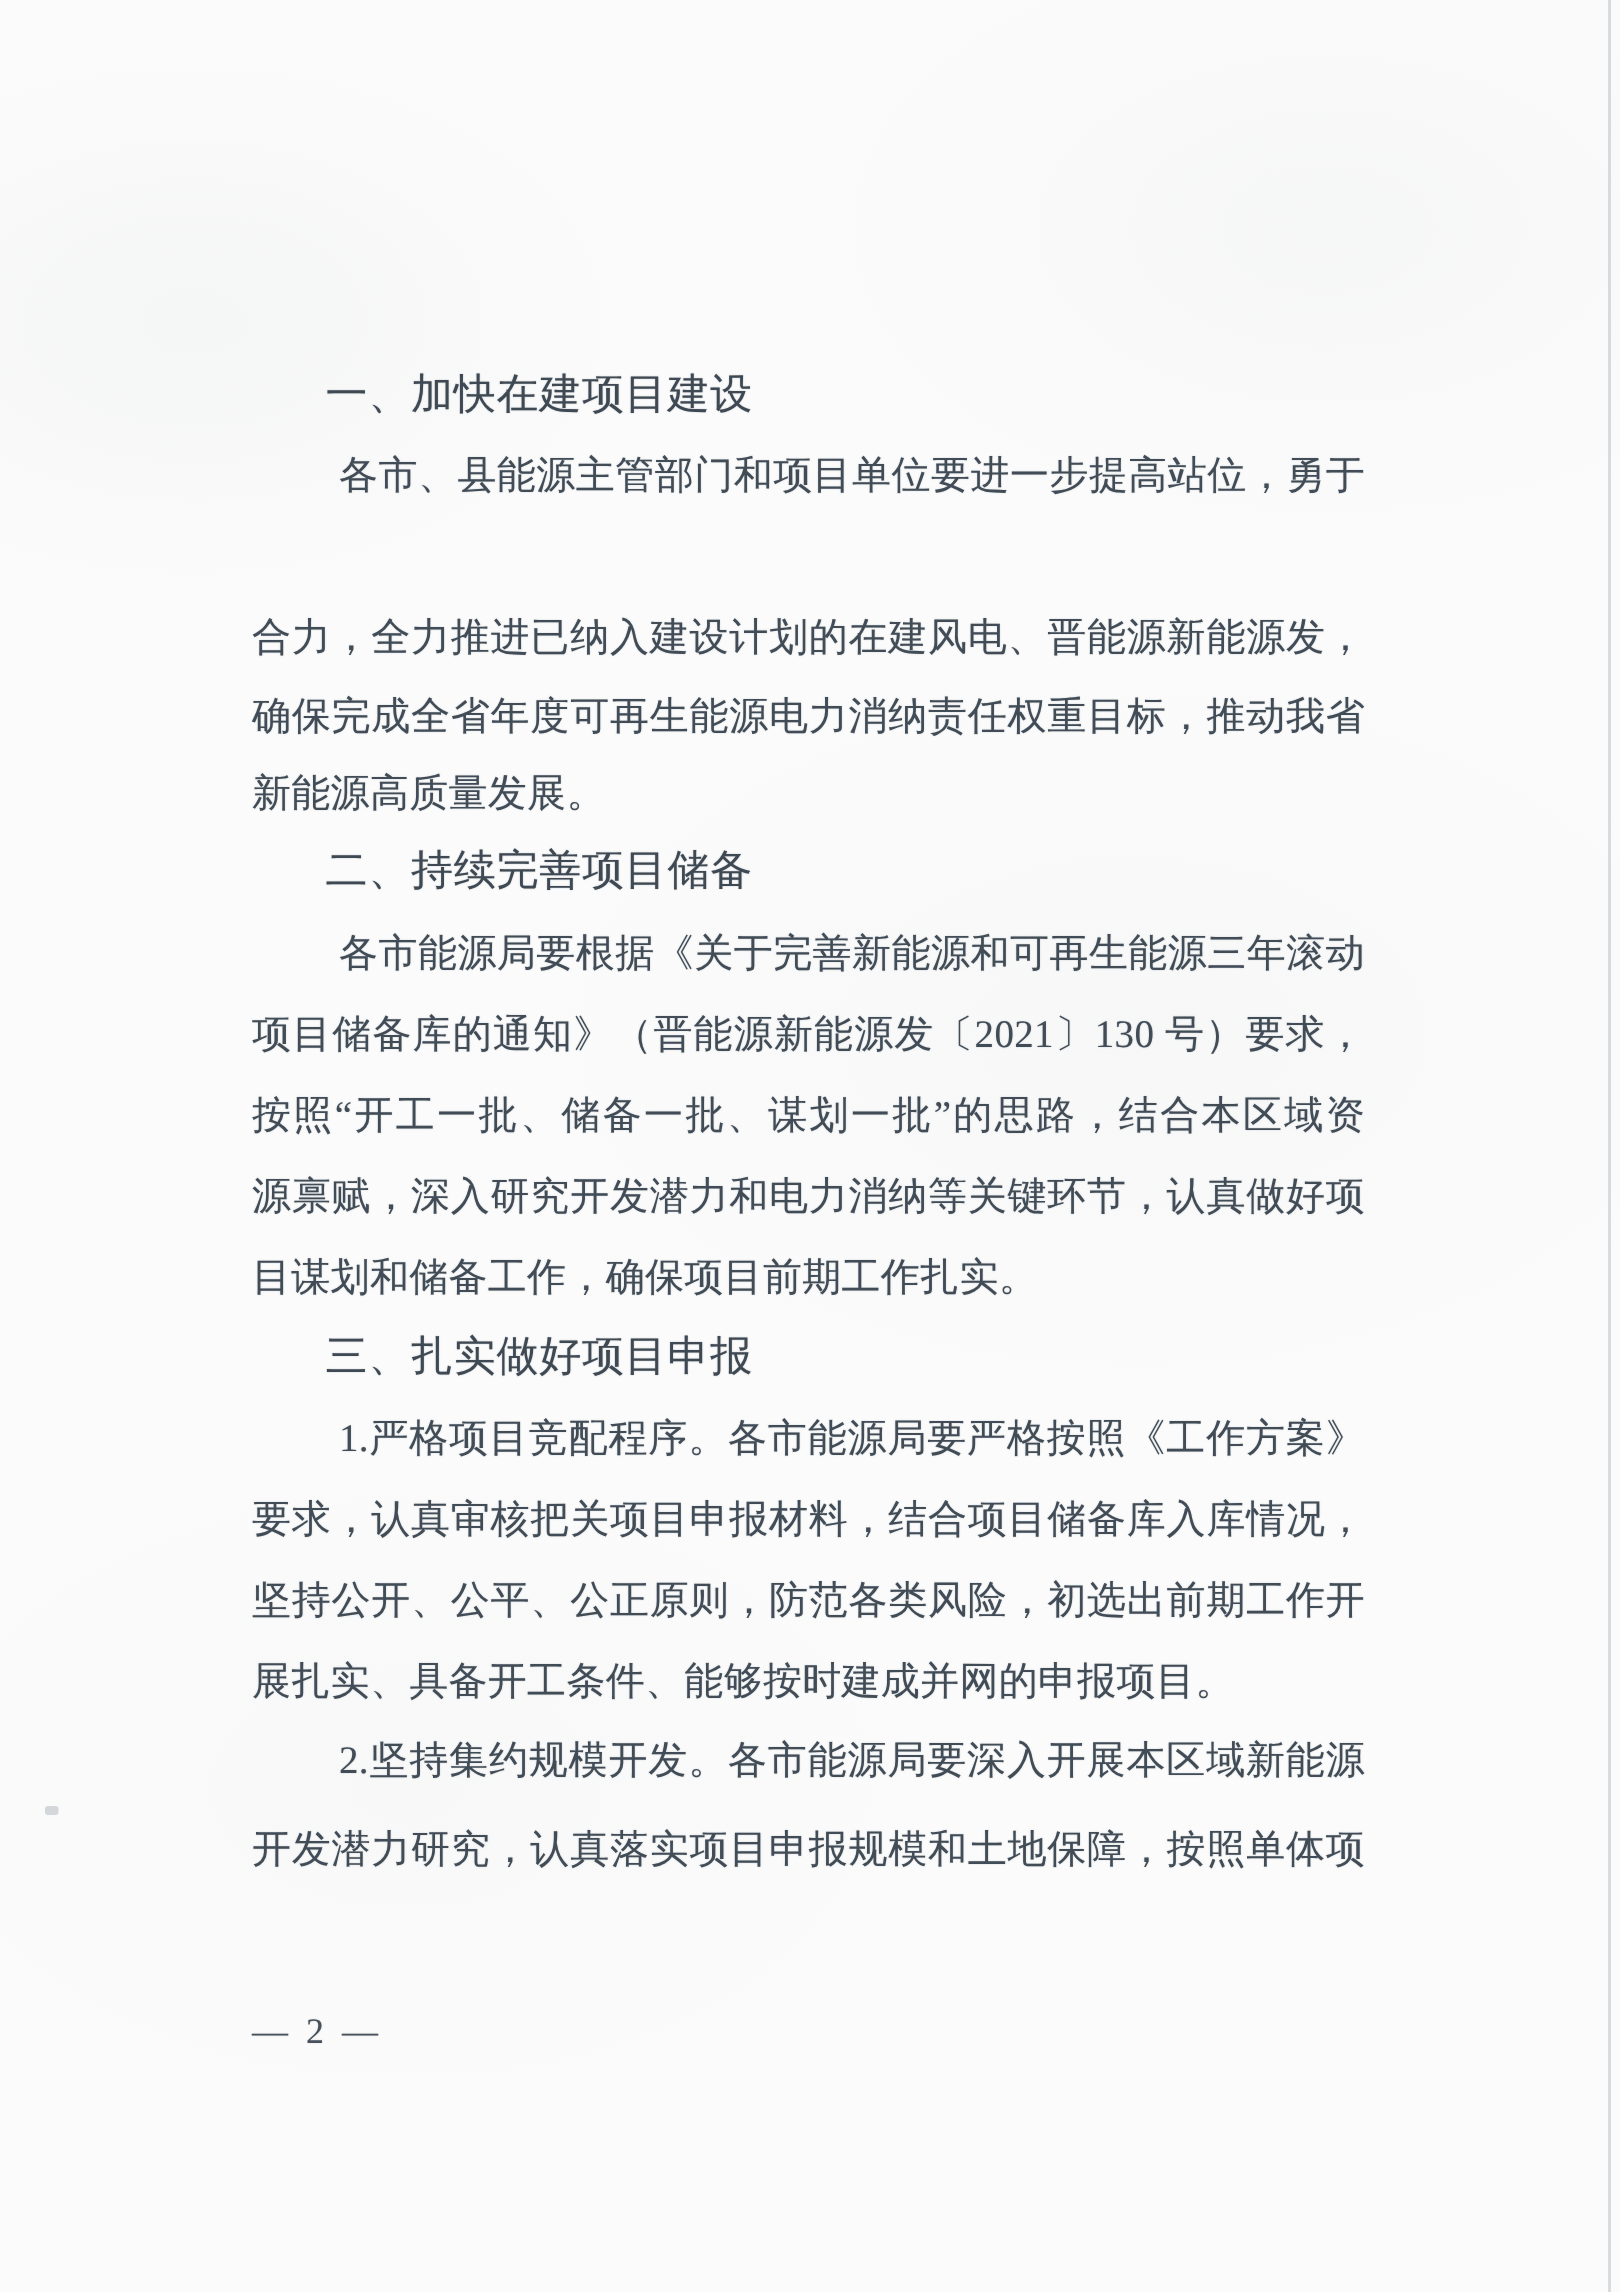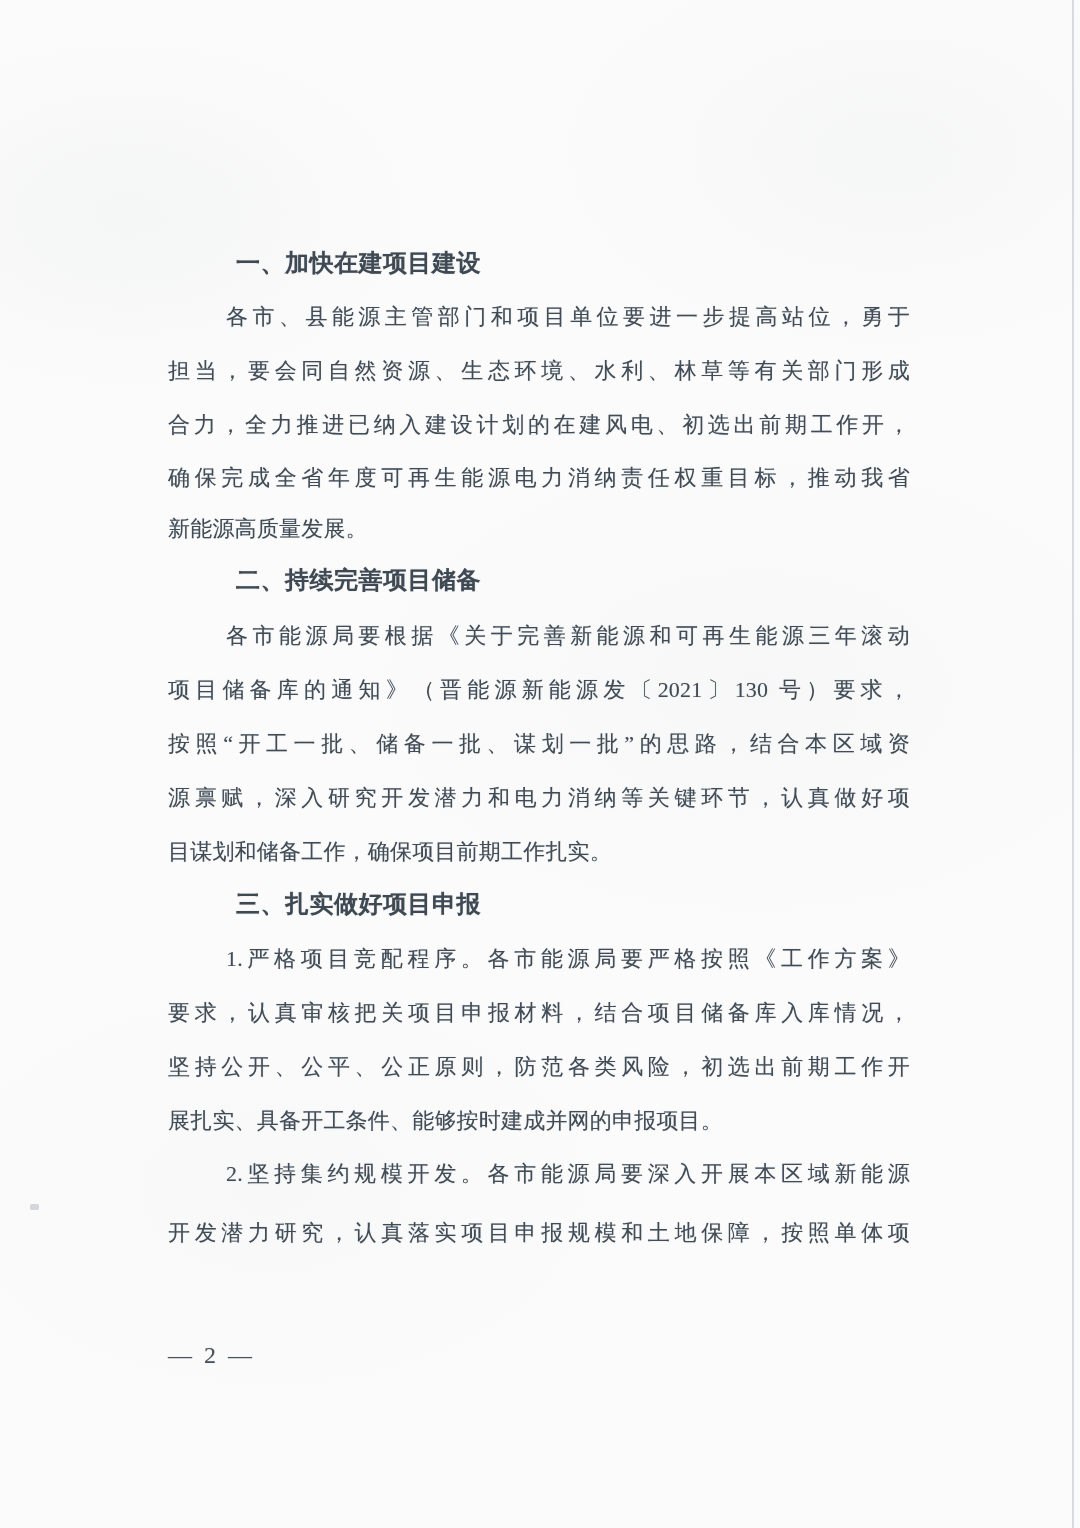--- a/index.html
+++ b/index.html
@@ -45,43 +45,43 @@
   .txt {
     position: absolute;
     white-space: nowrap;
     color: #414c57;
     text-shadow: 0 0 1px rgba(70, 82, 94, 0.35);
   }
   
   .bl {
     left: 168px;
     width: 742px;
-    font-size: 22px;
+    font-size: 26px;
     line-height: 32px;
     text-align: justify;
     text-align-last: justify;
     text-justify: inter-character;
     white-space: normal;
     letter-spacing: 0.2px;
   }
   
   .fi {
     padding-left: 58px;
     width: 684px;
   }
   
   .last {
     text-align: right;
     text-align-last: left;
   }
   .h {
-    left: 236px;
-    font-size: 24px;
+    left: 217px;
+    font-size: 28px;
     line-height: 34px;
-    font-weight: 700;
+    font-weight: 400;
     font-family: "Liberation Sans", sans-serif;
     color: #3e4953;
     letter-spacing: 0.5px;
     text-shadow: 0 0 1px rgba(62, 73, 83, 0.4);
   }
   .pageno {
     position: absolute;
     left: 168px;
     top: 1342px;
     font-size: 24px;
@@ -94,22 +94,21 @@
 <body>
 
 <div class="page">
 
   <div class="seam"></div>
   <div class="speck"></div>
 
   <div class="txt h" style="top:246px">一、加快在建项目建设</div>
 
   <div class="txt bl fi" style="top:301px">各市、县能源主管部门和项目单位要进一步提高站位，勇于</div>
-  <div class="txt bl" style="top:355px">担当，要会同自然资源、生态环境、水利、林草等有关部门形成</div>
-  <div class="txt bl" style="top:409px">合力，全力推进已纳入建设计划的在建风电、初选出前期工作开，</div>
+  <div class="txt bl" style="top:409px">合力，全力推进已纳入建设计划的在建风电、晋能源新能源发，</div>
   <div class="txt bl" style="top:462px">确保完成全省年度可再生能源电力消纳责任权重目标，推动我省</div>
   <div class="txt bl last" style="top:513px">新能源高质量发展。</div>
 
   <div class="txt bl fi" style="top:620px">各市能源局要根据《关于完善新能源和可再生能源三年滚动</div>
 
   <div class="txt h" style="top:563px">二、持续完善项目储备</div>
   <div class="txt bl" style="top:674px">项目储备库的通知》（晋能源新能源发〔2021〕130 号）要求，</div>
   <div class="txt bl" style="top:728px">按照“开工一批、储备一批、谋划一批”的思路，结合本区域资</div>
   <div class="txt bl" style="top:782px">源禀赋，深入研究开发潜力和电力消纳等关键环节，认真做好项</div>
   <div class="txt bl last" style="top:836px">目谋划和储备工作，确保项目前期工作扎实。</div>

